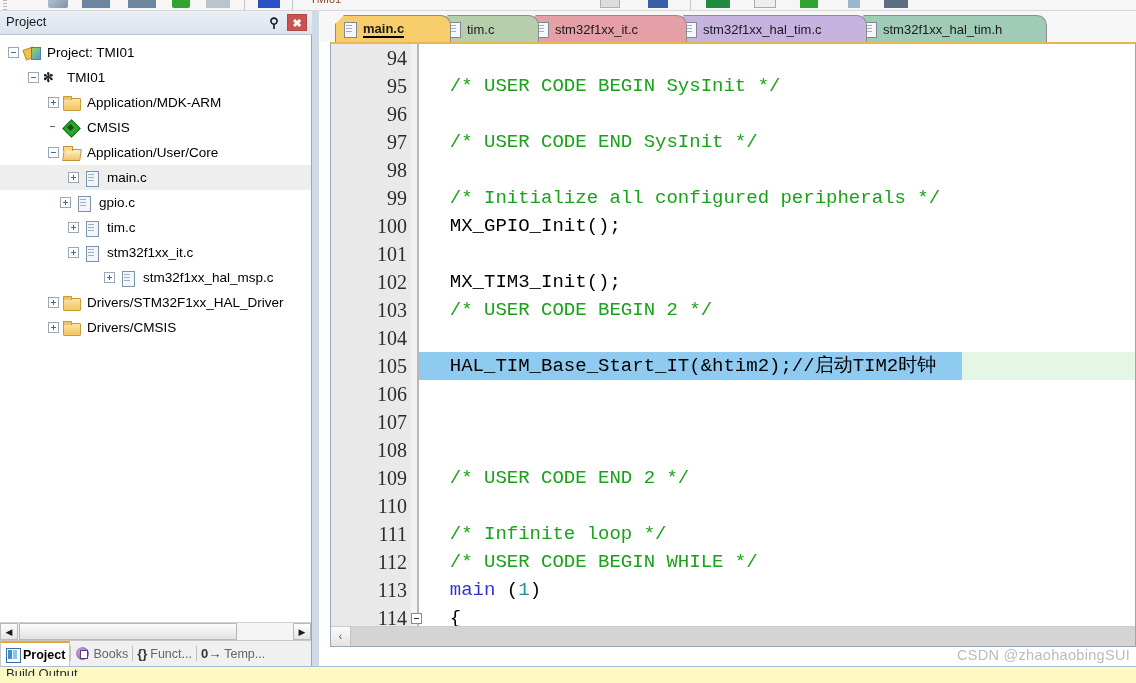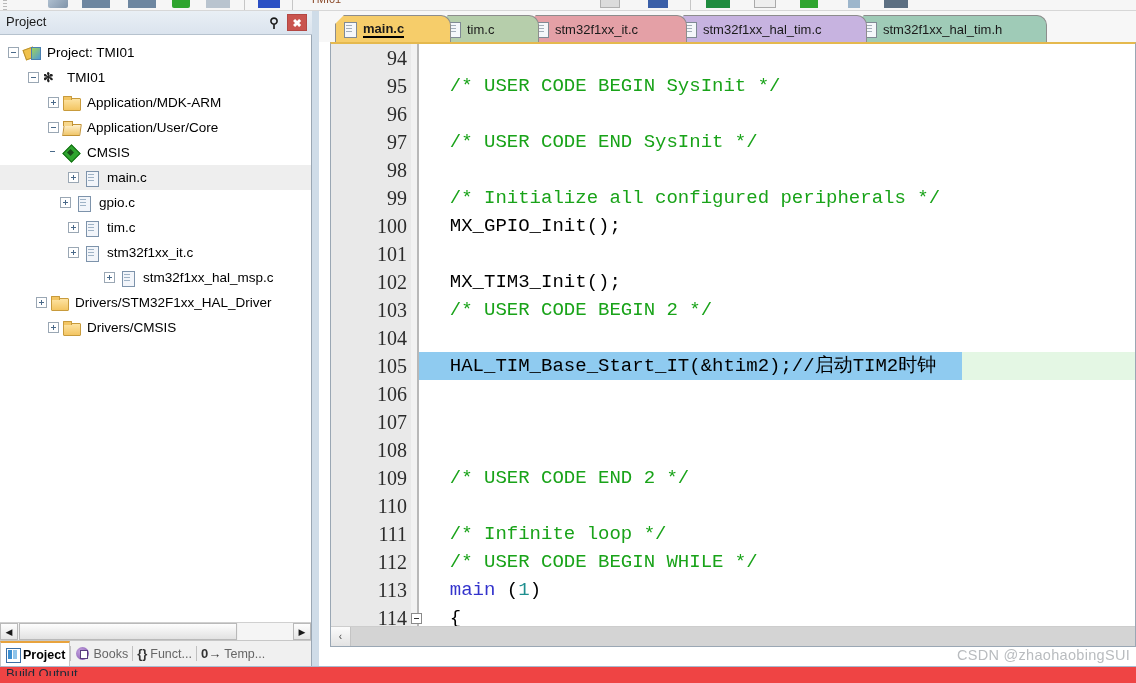--- a/index.html
+++ b/index.html
@@ -272,21 +272,21 @@
     width: 20px; height: 19px; background: linear-gradient(to bottom,#fbfbfb,#e3e3e3);
     border-right: 1px solid #c4c4c4;
     display:flex; align-items:center; justify-content:center;
     font-size: 10px; color:#444;
   }
   .edhs-track { flex:1; height: 19px; background: #d4d4d4; }
 
   
   .bottom-strip {
     position: absolute; left: 0; bottom: 0; width: 1136px; height: 17px;
-    background: #ef4444;
+    background: #fef9c3;
     border-top: 1px solid #a9bbd0;
   }
   .build-out {
     position: absolute; left: 6px; top: -1px;
     font-size: 13px; color: #1d2a38;
     overflow: hidden; height: 10px;
   }
   .watermark {
     position: absolute; right: 6px; bottom: 20px;
     font-size: 14.5px;
@@ -338,29 +338,29 @@
           <span class="expander "></span>
           <span class="ico ico-target" style="font-size: 13px; color: rgb(34, 34, 34); line-height: 16px;">✻</span>
           <span class="tlabel">TMI01</span>
         </div>
         <div class="tnode" style="padding-left: 48px;">
           <span class="expander plus"></span>
           <span class="ico ico-folder"></span>
           <span class="tlabel">Application/MDK-ARM</span>
         </div>
         <div class="tnode" style="padding-left: 48px;">
+          <span class="expander none"></span>
+          <span class="ico ico-cmsis"></span>
+          <span class="tlabel">CMSIS</span>
+        </div>
+        <div class="tnode" style="padding-left: 48px;">
           <span class="expander "></span>
           <span class="ico ico-folder-open"></span>
           <span class="tlabel">Application/User/Core</span>
         </div>
-        <div class="tnode" style="padding-left: 48px;">
-          <span class="expander none"></span>
-          <span class="ico ico-cmsis"></span>
-          <span class="tlabel">CMSIS</span>
-        </div>
         <div class="tnode sel" style="padding-left: 68px;">
           <span class="expander plus"></span>
           <span class="ico ico-file"></span>
           <span class="tlabel">main.c</span>
         </div>
         <div class="tnode" style="padding-left: 60px;">
           <span class="expander plus"></span>
           <span class="ico ico-file"></span>
           <span class="tlabel">gpio.c</span>
         </div>
@@ -372,21 +372,21 @@
         <div class="tnode" style="padding-left: 68px;">
           <span class="expander plus"></span>
           <span class="ico ico-file"></span>
           <span class="tlabel">stm32f1xx_it.c</span>
         </div>
         <div class="tnode" style="padding-left: 104px;">
           <span class="expander plus"></span>
           <span class="ico ico-file"></span>
           <span class="tlabel">stm32f1xx_hal_msp.c</span>
         </div>
-        <div class="tnode" style="padding-left: 36px;">
+        <div class="tnode" style="padding-left: 48px;">
           <span class="expander plus"></span>
           <span class="ico ico-folder"></span>
           <span class="tlabel">Drivers/STM32F1xx_HAL_Driver</span>
         </div>
         <div class="tnode" style="padding-left: 48px;">
           <span class="expander plus"></span>
           <span class="ico ico-folder"></span>
           <span class="tlabel">Drivers/CMSIS</span>
         </div>
       </div>

